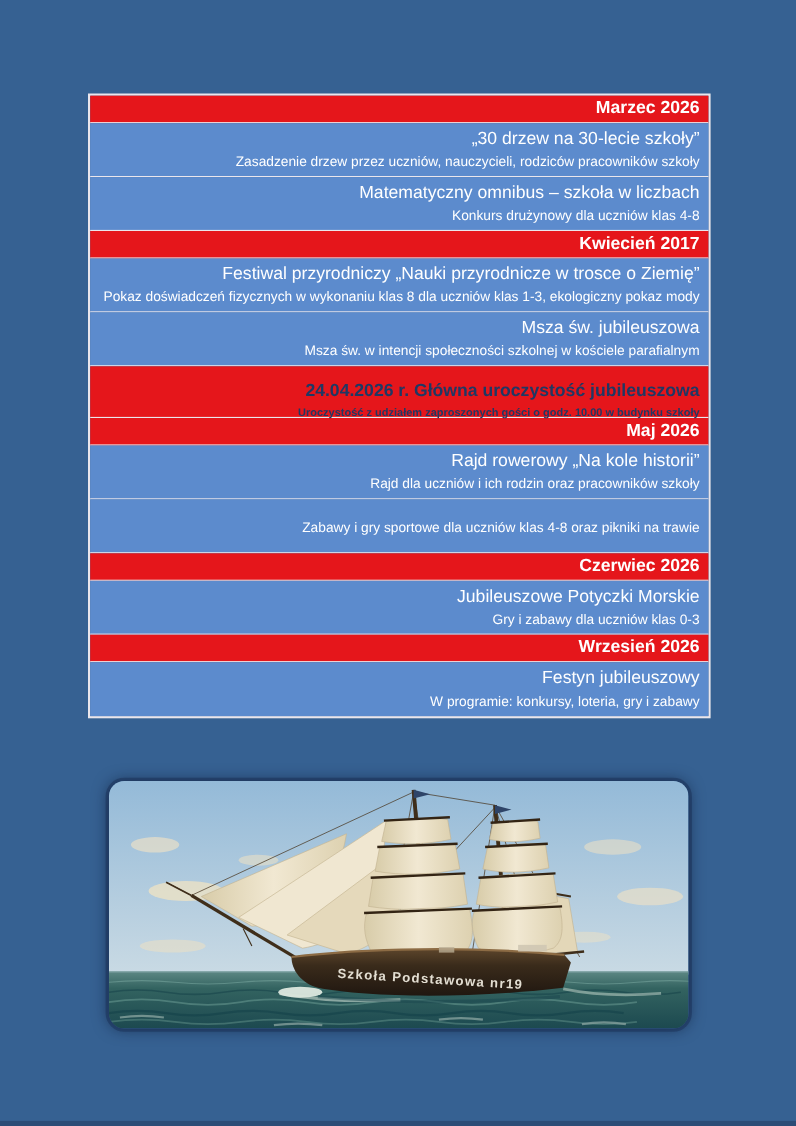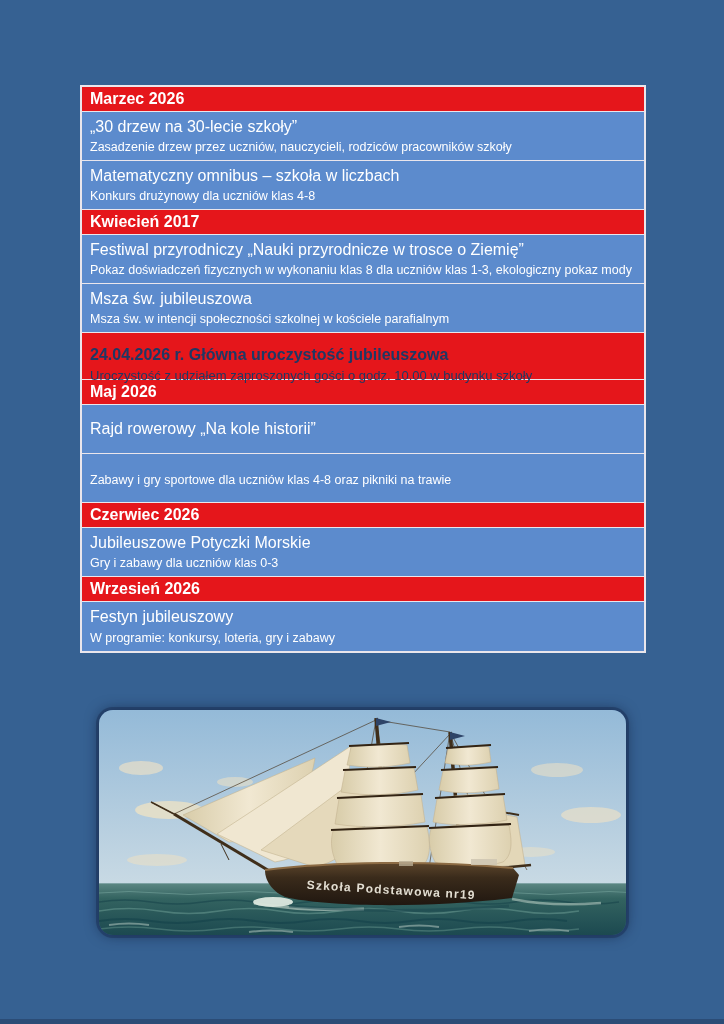--- a/index.html
+++ b/index.html
@@ -11,21 +11,21 @@
     font-family:"Liberation Sans","DejaVu Sans",sans-serif;
     overflow:hidden;
   }
   
   .schedule{
     position:absolute;left:80px;top:85px;width:566px;
     border:2px solid var(--divider,#eae6ec);
     box-sizing:border-box;
   }
   .row{
-    display:flex;flex-direction:column;justify-content:center;align-items:flex-start;
+    display:flex;flex-direction:column;justify-content:center;align-items:flex-end;
     text-align:center;
     border-bottom:1.5px solid var(--divider,#eae6ec);
     box-sizing:border-box;
     padding:0 8px;
   }
   .row:last-child{border-bottom:none;}
   .row.month{
     height:25px;
     background:var(--month-bg,#e5161b);
     color:var(--text-color,#ffffff);
@@ -37,21 +37,21 @@
     color:var(--text-color,#ffffff);
   }
   .event-title{font-size:16px;line-height:1.2;}
   .event-subtitle{font-size:12.5px;line-height:1.2;margin-top:4px;}
   .row.highlight{
     height:47px;
     background:var(--month-bg,#e5161b);
     color:var(--highlight-text,#1f3864);
   }
   .row.highlight .event-title{font-weight:bold;margin-top:16px;}
-  .row.highlight .event-subtitle{font-weight:normal;font-size:13px;}
+  .row.highlight .event-subtitle{font-weight:bold;font-size:10px;}
   
   .ship-frame{
     position:absolute;left:99px;top:710px;width:527px;height:225px;
     border-radius:14px;overflow:hidden;
     box-shadow:0 0 0 3px rgba(24,44,82,.45), 0 0 14px rgba(8,18,44,.6);
   }
   .ship-frame svg{display:block;}
   .bottom-strip{
     position:absolute;left:0;bottom:0;width:100%;height:5px;
     background:var(--strip,#2b4c76);
@@ -96,20 +96,21 @@
       <div class="event-title">24.04.2026 r. Główna uroczystość jubileuszowa</div>
       <div class="event-subtitle">Uroczystość z udziałem zaproszonych gości o godz. 10.00 w budynku szkoły</div>
     </div>
 
     <div class="row month">
       <div class="month-label">Maj 2026</div>
     </div>
 
     <div class="row event">
       <div class="event-title">Rajd rowerowy „Na kole historii”</div>
+      <div class="event-subtitle">Rajd dla uczniów i ich rodzin oraz pracowników szkoły</div>
     </div>
 
     <div class="row event">
       <div class="event-subtitle">Zabawy i gry sportowe dla uczniów klas 4-8 oraz pikniki na trawie</div>
     </div>
 
     <div class="row month">
       <div class="month-label">Czerwiec 2026</div>
     </div>
 

